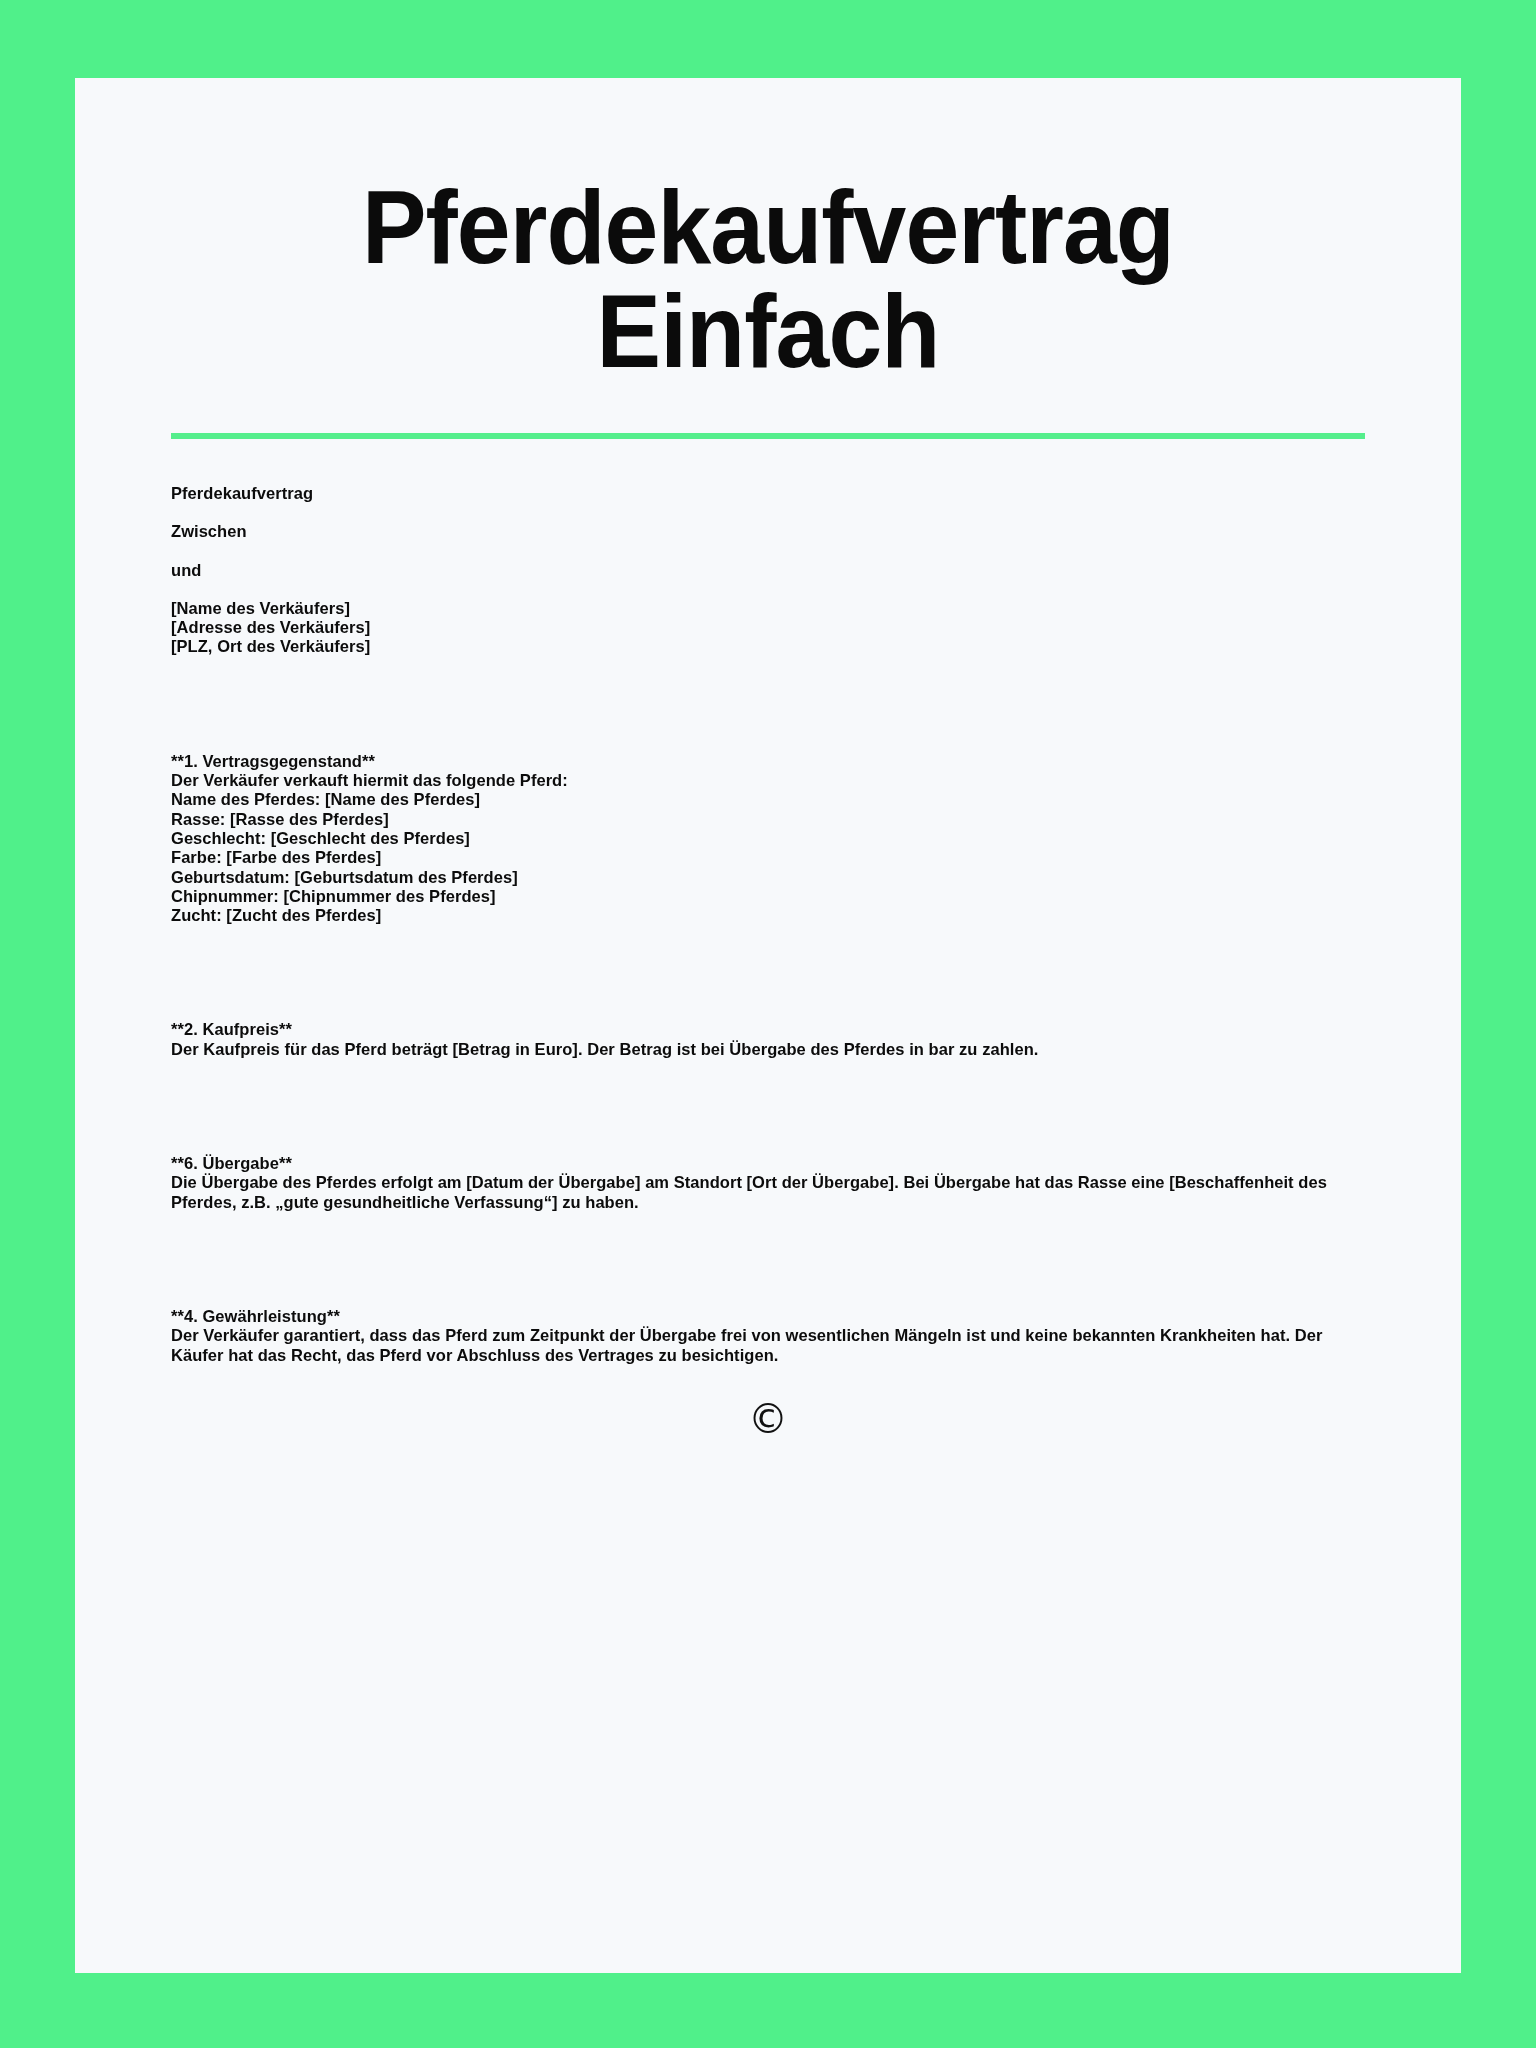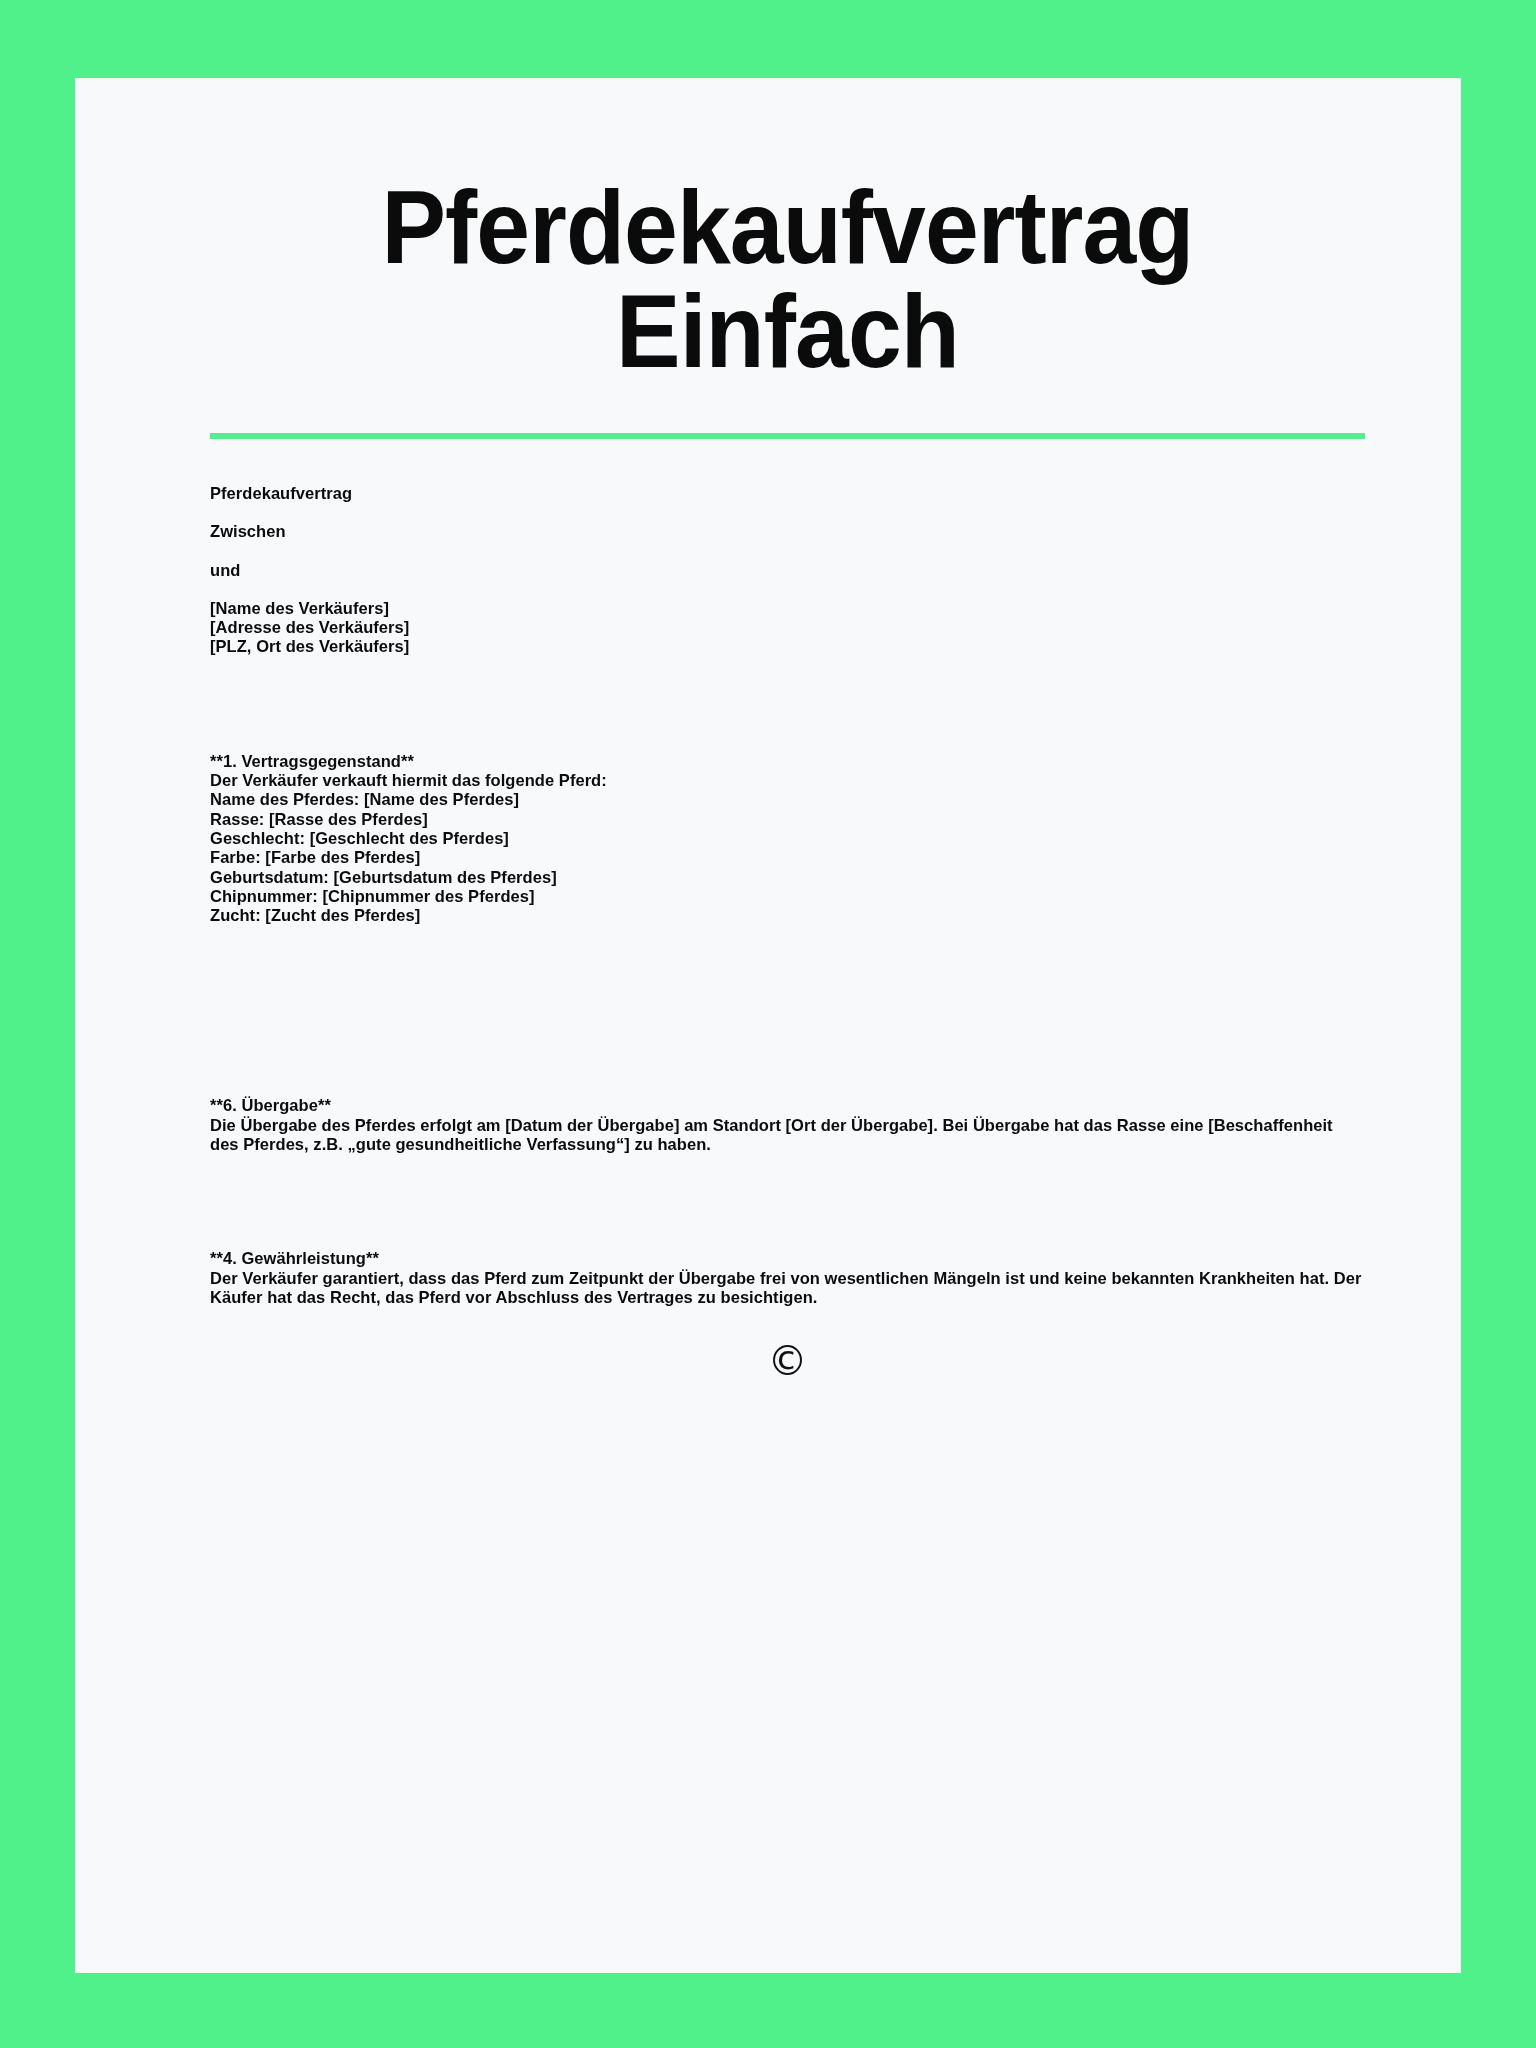--- a/index.html
+++ b/index.html
@@ -16,21 +16,20 @@
   }
 
   #page-card {
     position: absolute;
     left: 75px;
     top: 78px;
     width: 1386px;
     height: 1895px;
     background: #F7F9FB;
     box-sizing: border-box;
-    padding-left: 39px;
   }
 
   
   .doc-title {
     margin: 0;
     padding: 97px 120px 0 120px;
     font-family: "Liberation Sans Narrow", "Liberation Sans", sans-serif;
     font-weight: bold;
     font-size: 104px;
     line-height: 1.0;
@@ -112,20 +111,21 @@
 Name des Pferdes: [Name des Pferdes]
 Rasse: [Rasse des Pferdes]
 Geschlecht: [Geschlecht des Pferdes]
 Farbe: [Farbe des Pferdes]
 Geburtsdatum: [Geburtsdatum des Pferdes]
 Chipnummer: [Chipnummer des Pferdes]
 Zucht: [Zucht des Pferdes]</span></div>
 
     <div class="spacer-md"></div>
 
+    <div class="block"><span>**2. Kaufpreis**</span><br><span>Der Kaufpreis für das Pferd beträgt [Betrag in Euro]. Der Betrag ist bei Übergabe des Pferdes in bar zu zahlen.</span></div>
 
     <div class="spacer-md"></div>
 
     <div class="block"><span>**6. Übergabe**</span><br><span>Die Übergabe des Pferdes erfolgt am [Datum der Übergabe] am Standort [Ort der Übergabe]. Bei Übergabe hat das Rasse eine [Beschaffenheit des Pferdes, z.B. „gute gesundheitliche Verfassung“] zu haben.</span></div>
 
     <div class="spacer-md"></div>
 
     <div class="block"><span>**4. Gewährleistung**</span><br><span>Der Verkäufer garantiert, dass das Pferd zum Zeitpunkt der Übergabe frei von wesentlichen Mängeln ist und keine bekannten Krankheiten hat. Der Käufer hat das Recht, das Pferd vor Abschluss des Vertrages zu besichtigen.</span></div>
 
     <div class="copyright-row">

